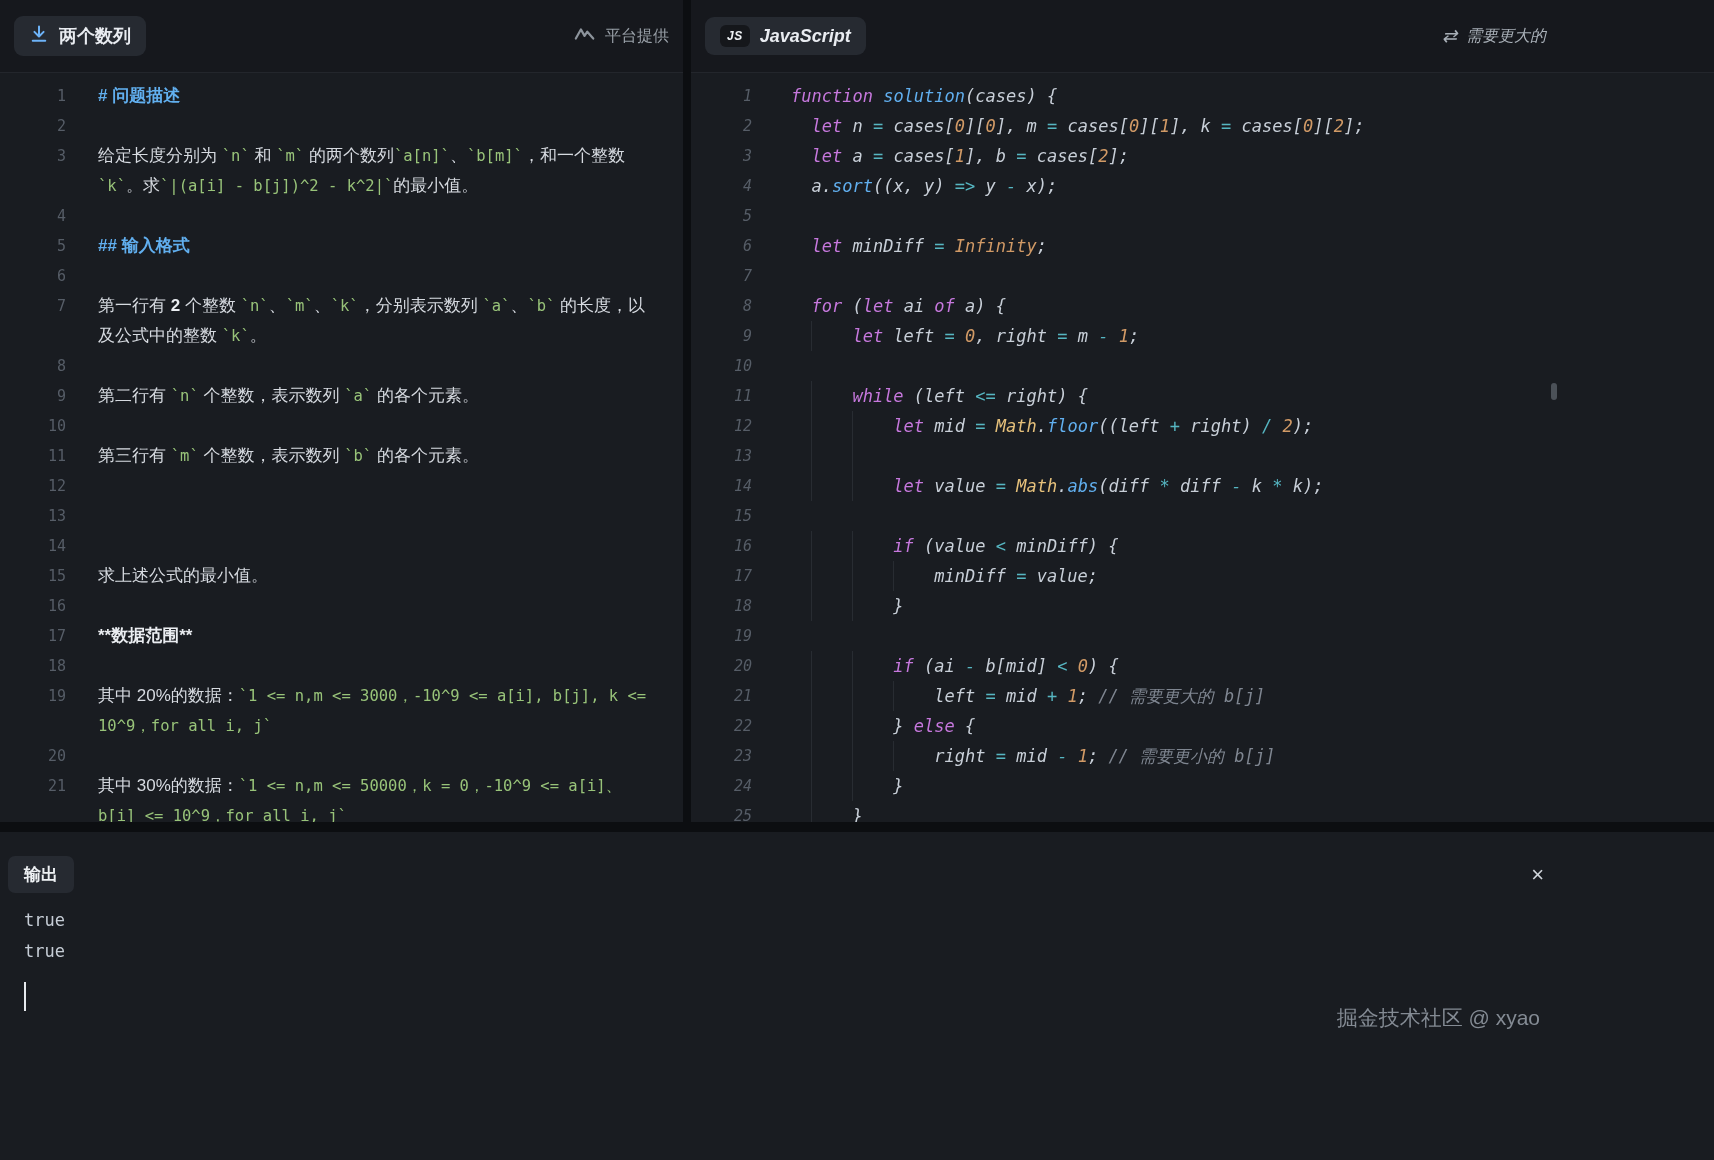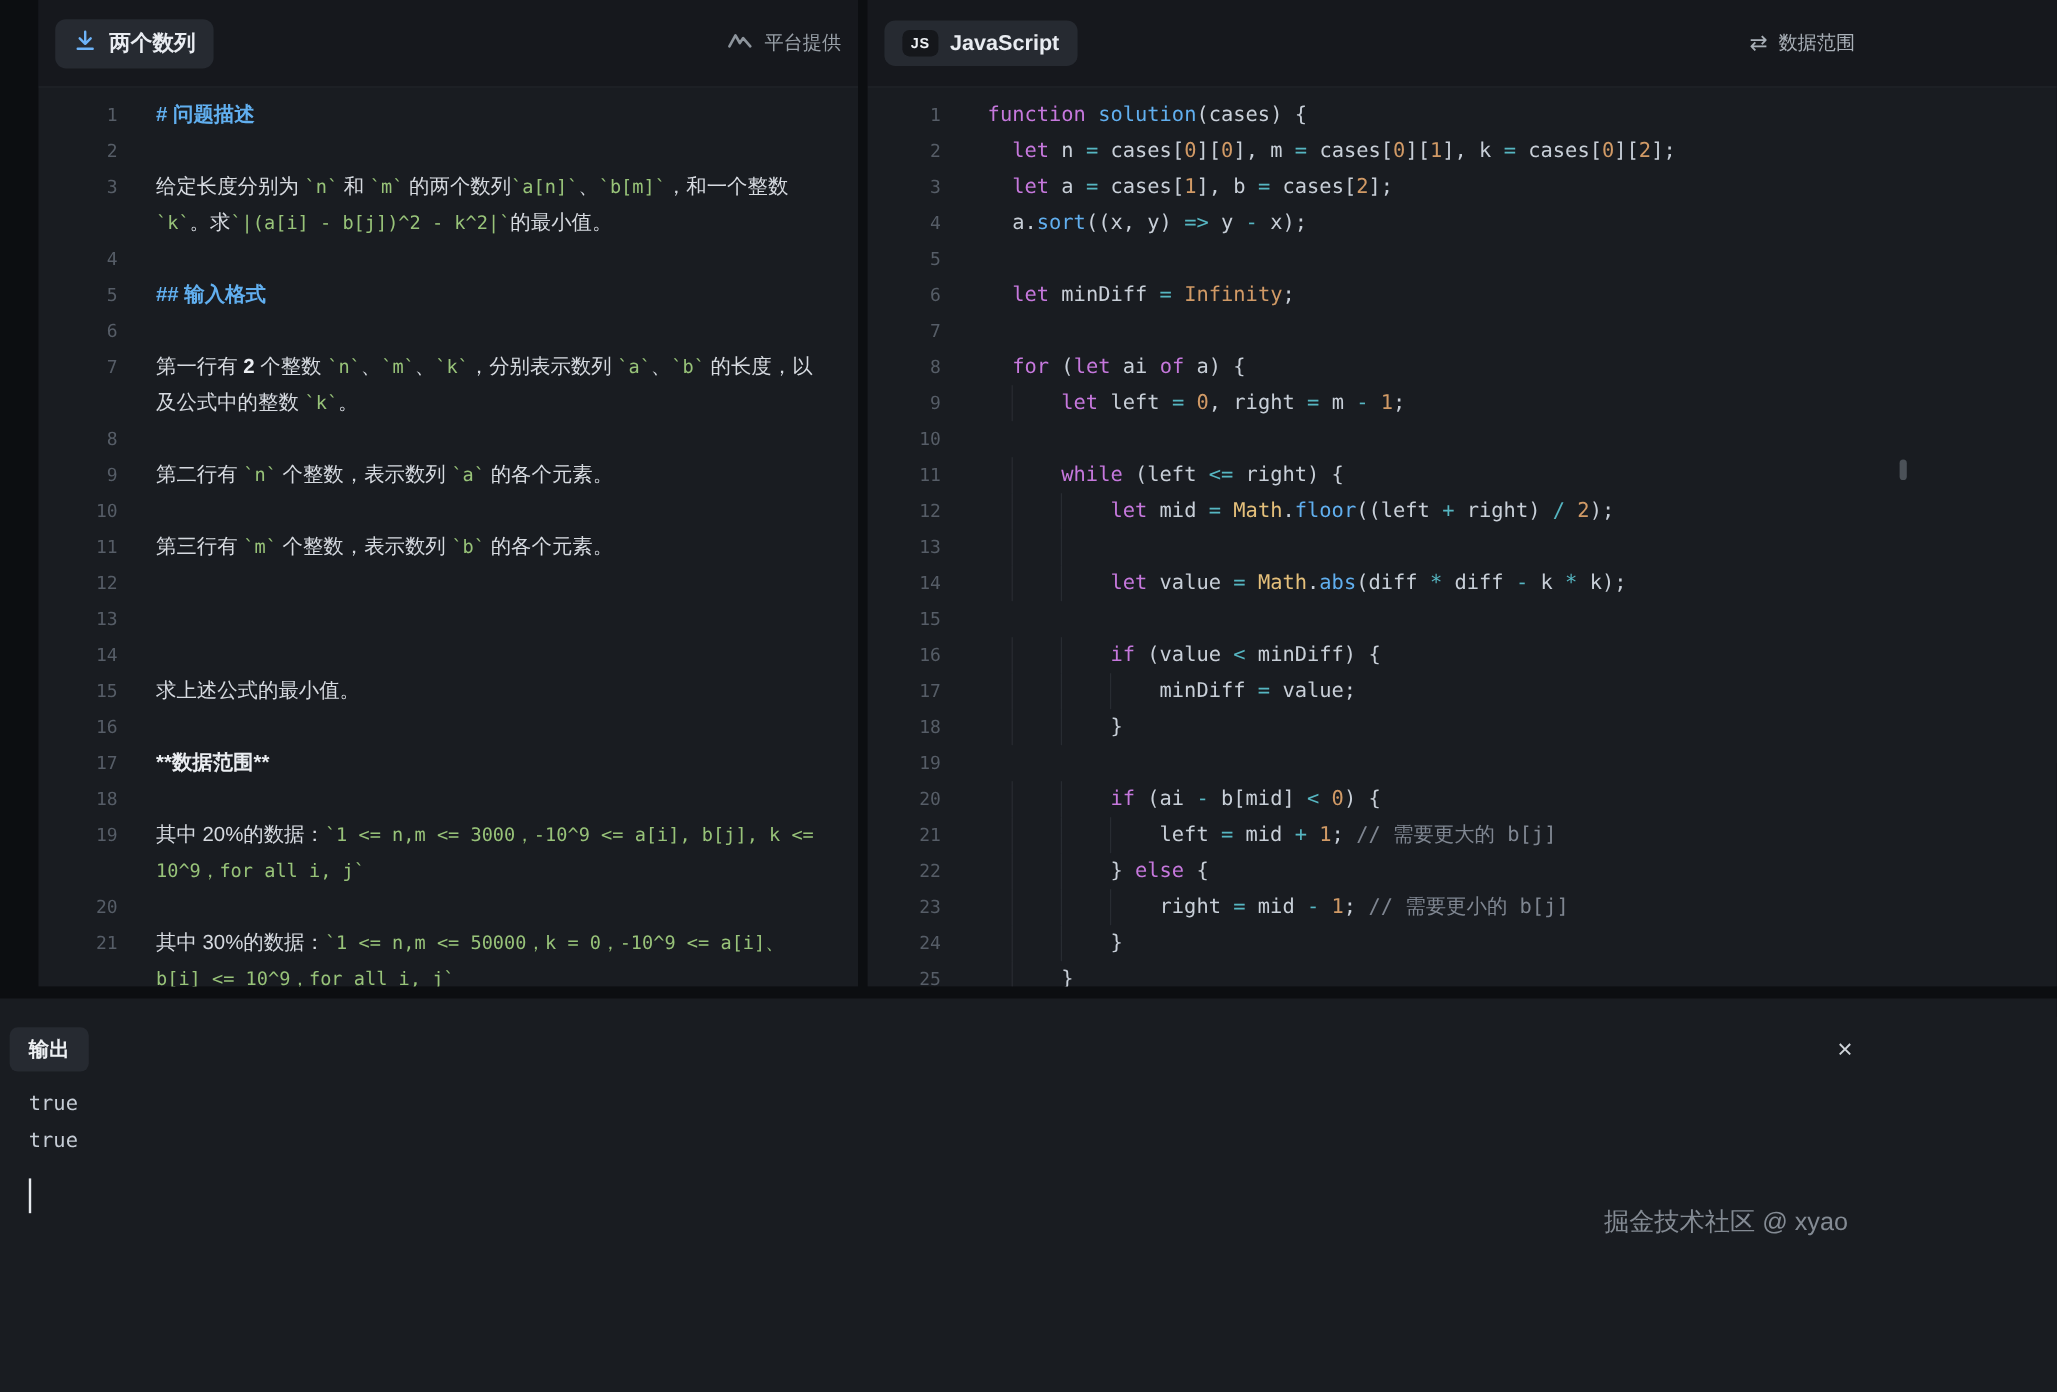--- a/index.html
+++ b/index.html
@@ -2,24 +2,24 @@
 <html><head>
 <meta charset="utf-8">
 <style>
   html,body{margin:0;padding:0;}
   body{
     width:1714px;height:1160px;overflow:hidden;
     background:#0c0e11;
     font-family:"Liberation Sans",sans-serif;
     -webkit-font-smoothing:antialiased;
   }
-  .workspace{display:flex;gap:8px;height:822px;padding-left:32px;}
+  .workspace{display:flex;gap:8px;height:822px;}
   .panel{background:#191c21;overflow:hidden;position:relative;box-sizing:border-box;}
   .panel-left{width:683px;flex:none;}
-  .panel-right{flex:1;}
+  .panel-right{flex:1;font-style:italic;}
   .panel-header{
     height:73px;display:flex;align-items:center;justify-content:space-between;
     padding:0 14px;background:#16181d;border-bottom:1px solid #23262c;box-sizing:border-box;
   }
   .panel-right .panel-header{padding-right:168px;}
   .chip{display:flex;align-items:center;gap:10px;background:#262a31;border-radius:9px;padding:8px 15px;cursor:pointer;}
   .chip-label{color:#e9ecf1;font-weight:700;font-size:18px;}
   .provider{display:flex;align-items:center;gap:9px;color:#99a0a8;font-size:16px;}
   .switch{display:flex;align-items:center;gap:9px;color:#a9b0b8;font-size:16px;cursor:pointer;}
   .switch .arrows{font-size:18px;line-height:1;}
@@ -173,21 +173,21 @@
   </section>
 
   <section class="panel panel-right">
     <header class="panel-header">
       <div class="chip">
         <span class="js-badge">JS</span>
         <span class="chip-label">JavaScript</span>
       </div>
       <div class="switch">
         <span class="arrows">⇄</span>
-        <span>数据范围</span>
+        <span>需要更大的</span>
       </div>
     </header>
     <div class="code" id="code">
         <div class="row crow">
           <span class="ln">1</span>
           <div class="lc"><span class="t-k">function</span><span class="t-p"> </span><span class="t-f">solution</span><span class="t-p">(cases) {</span></div>
         </div>
         <div class="row crow">
           <span class="ln">2</span>
           <div class="lc"><span class="t-p">  </span><span class="t-k">let</span><span class="t-p"> n </span><span class="t-o">=</span><span class="t-p"> cases[</span><span class="t-n">0</span><span class="t-p">][</span><span class="t-n">0</span><span class="t-p">], m </span><span class="t-o">=</span><span class="t-p"> cases[</span><span class="t-n">0</span><span class="t-p">][</span><span class="t-n">1</span><span class="t-p">], k </span><span class="t-o">=</span><span class="t-p"> cases[</span><span class="t-n">0</span><span class="t-p">][</span><span class="t-n">2</span><span class="t-p">];</span></div>

